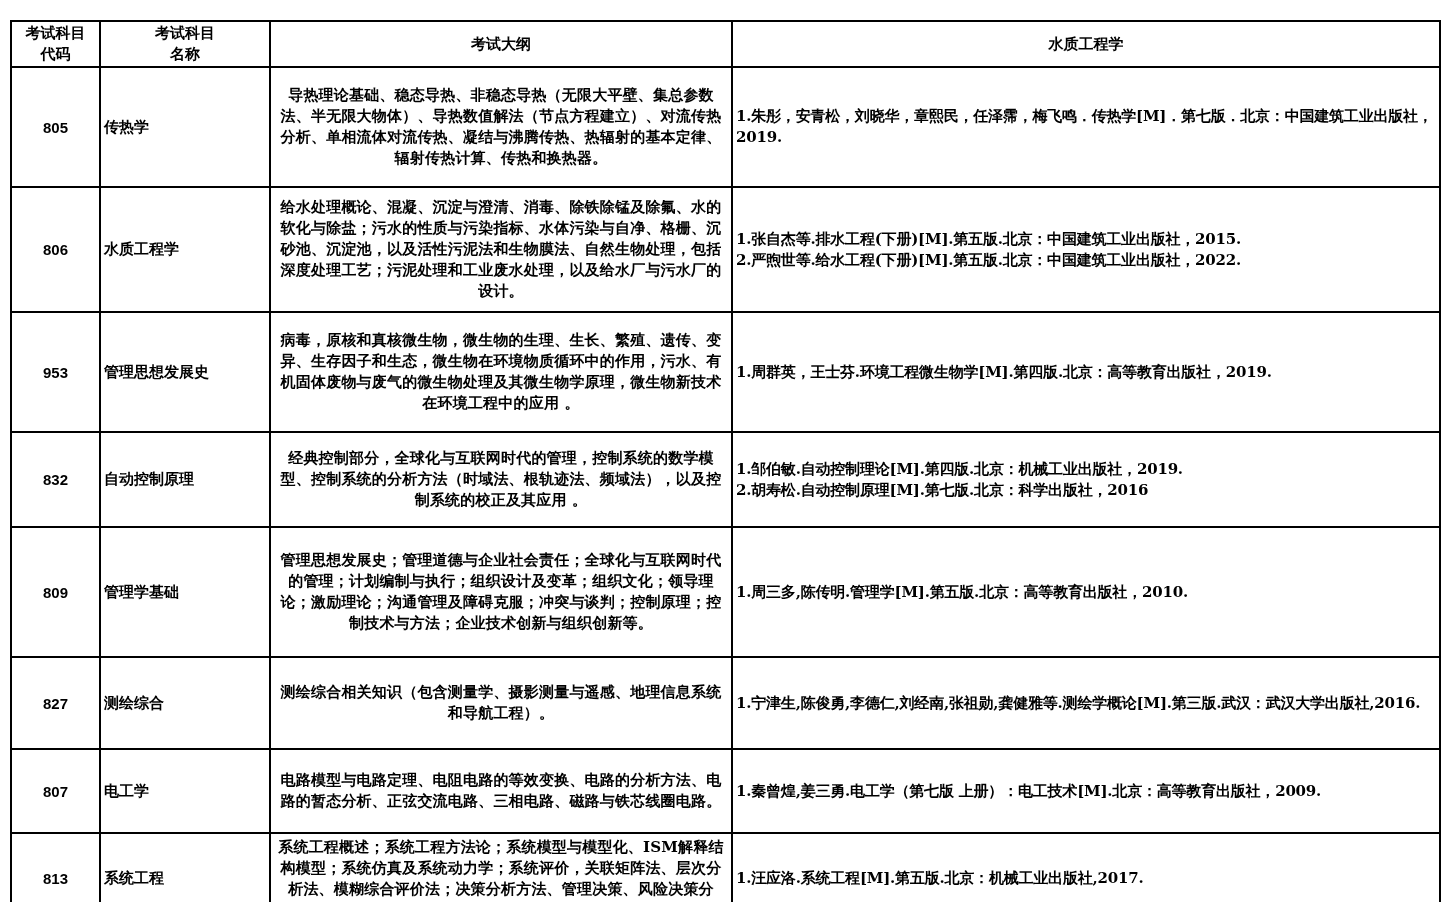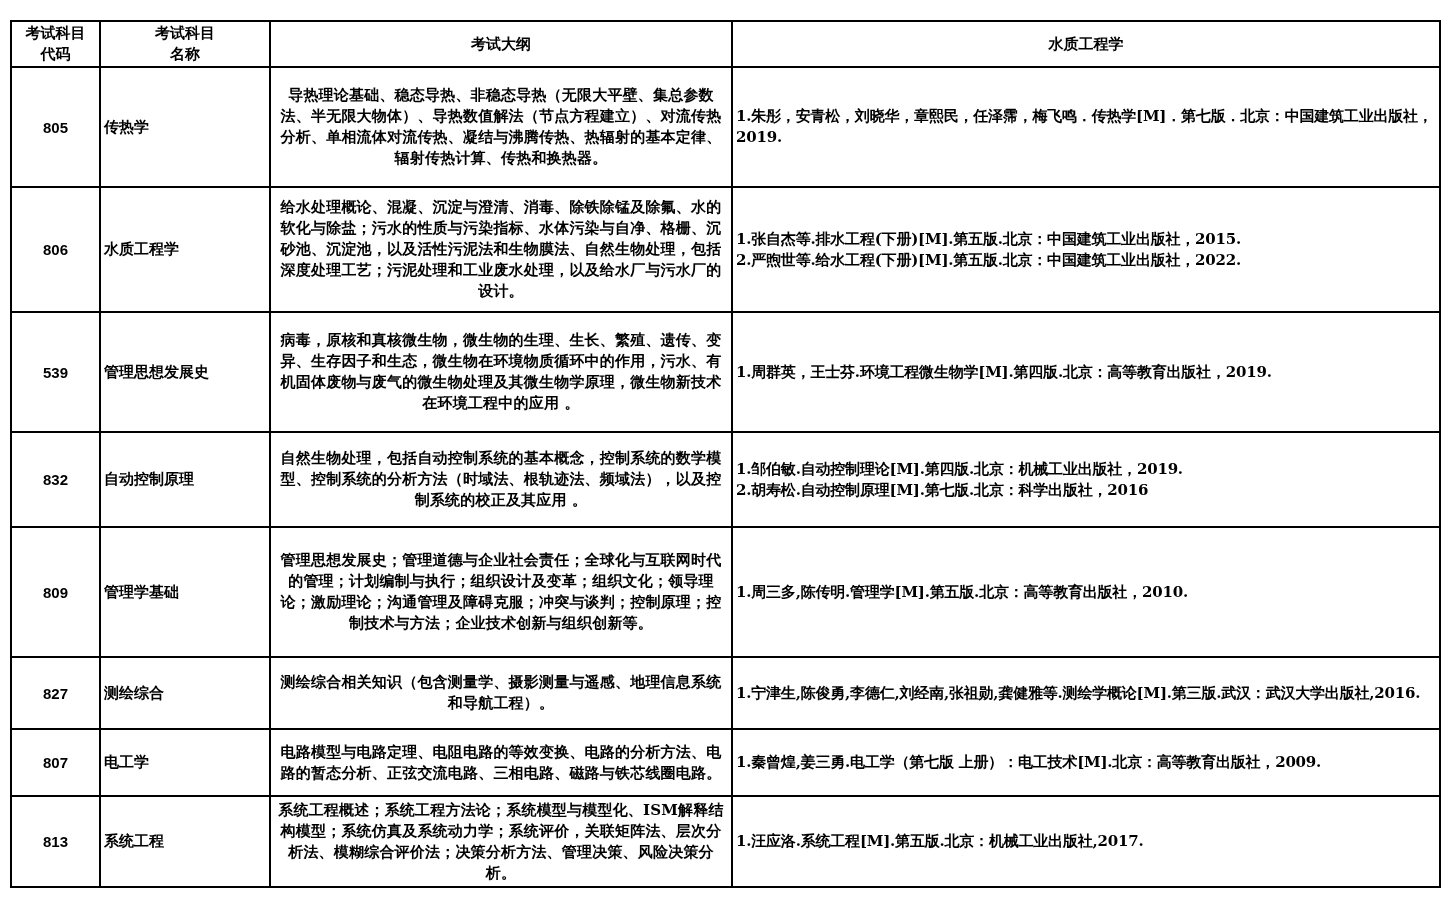--- a/index.html
+++ b/index.html
@@ -59,53 +59,53 @@
     <tr style="height:125px">
       <td class="code">806</td>
       <td class="name">水质工程学</td>
       <td class="outline">给水处理概论、混凝、沉淀与澄清、消毒、除铁除锰及除氟、水的软化与除盐；污水的性质与污染指标、水体污染与自净、格栅、沉砂池、沉淀池，以及活性污泥法和生物膜法、自然生物处理，包括深度处理工艺；污泥处理和工业废水处理，以及给水厂与污水厂的设计。</td>
       <td class="books">
         <span class="book-line">1.张自杰等.排水工程(下册)[M].第五版.北京：中国建筑工业出版社，2015.</span>
         <span class="book-line">2.严煦世等.给水工程(下册)[M].第五版.北京：中国建筑工业出版社，2022.</span>
       </td>
     </tr>
     <tr style="height:120px">
-      <td class="code">539</td>
+      <td class="code">953</td>
       <td class="name">管理思想发展史</td>
       <td class="outline">病毒，原核和真核微生物，微生物的生理、生长、繁殖、遗传、变异、生存因子和生态，微生物在环境物质循环中的作用，污水、有机固体废物与废气的微生物处理及其微生物学原理，微生物新技术在环境工程中的应用 。</td>
       <td class="books">
         <span class="book-line">1.周群英，王士芬.环境工程微生物学[M].第四版.北京：高等教育出版社，2019.</span>
       </td>
     </tr>
     <tr style="height:95px">
       <td class="code">832</td>
       <td class="name">自动控制原理</td>
-      <td class="outline">自然生物处理，包括自动控制系统的基本概念，控制系统的数学模型、控制系统的分析方法（时域法、根轨迹法、频域法），以及控制系统的校正及其应用 。</td>
+      <td class="outline">经典控制部分，全球化与互联网时代的管理，控制系统的数学模型、控制系统的分析方法（时域法、根轨迹法、频域法），以及控制系统的校正及其应用 。</td>
       <td class="books">
         <span class="book-line">1.邹伯敏.自动控制理论[M].第四版.北京：机械工业出版社，2019.</span>
         <span class="book-line">2.胡寿松.自动控制原理[M].第七版.北京：科学出版社，2016</span>
       </td>
     </tr>
     <tr style="height:130px">
       <td class="code">809</td>
       <td class="name">管理学基础</td>
       <td class="outline">管理思想发展史；管理道德与企业社会责任；全球化与互联网时代的管理；计划编制与执行；组织设计及变革；组织文化；领导理论；激励理论；沟通管理及障碍克服；冲突与谈判；控制原理；控制技术与方法；企业技术创新与组织创新等。</td>
       <td class="books">
         <span class="book-line">1.周三多,陈传明.管理学[M].第五版.北京：高等教育出版社，2010.</span>
       </td>
     </tr>
-    <tr style="height:72px">
+    <tr style="height:92px">
       <td class="code">827</td>
       <td class="name">测绘综合</td>
       <td class="outline">测绘综合相关知识（包含测量学、摄影测量与遥感、地理信息系统和导航工程）。</td>
       <td class="books">
         <span class="book-line">1.宁津生,陈俊勇,李德仁,刘经南,张祖勋,龚健雅等.测绘学概论[M].第三版.武汉：武汉大学出版社,2016.</span>
       </td>
     </tr>
-    <tr style="height:67px">
+    <tr style="height:84px">
       <td class="code">807</td>
       <td class="name">电工学</td>
       <td class="outline">电路模型与电路定理、电阻电路的等效变换、电路的分析方法、电路的暂态分析、正弦交流电路、三相电路、磁路与铁芯线圈电路。</td>
       <td class="books">
         <span class="book-line">1.秦曾煌,姜三勇.电工学（第七版 上册）：电工技术[M].北京：高等教育出版社，2009.</span>
       </td>
     </tr>
     <tr style="height:91px">
       <td class="code">813</td>
       <td class="name">系统工程</td>

